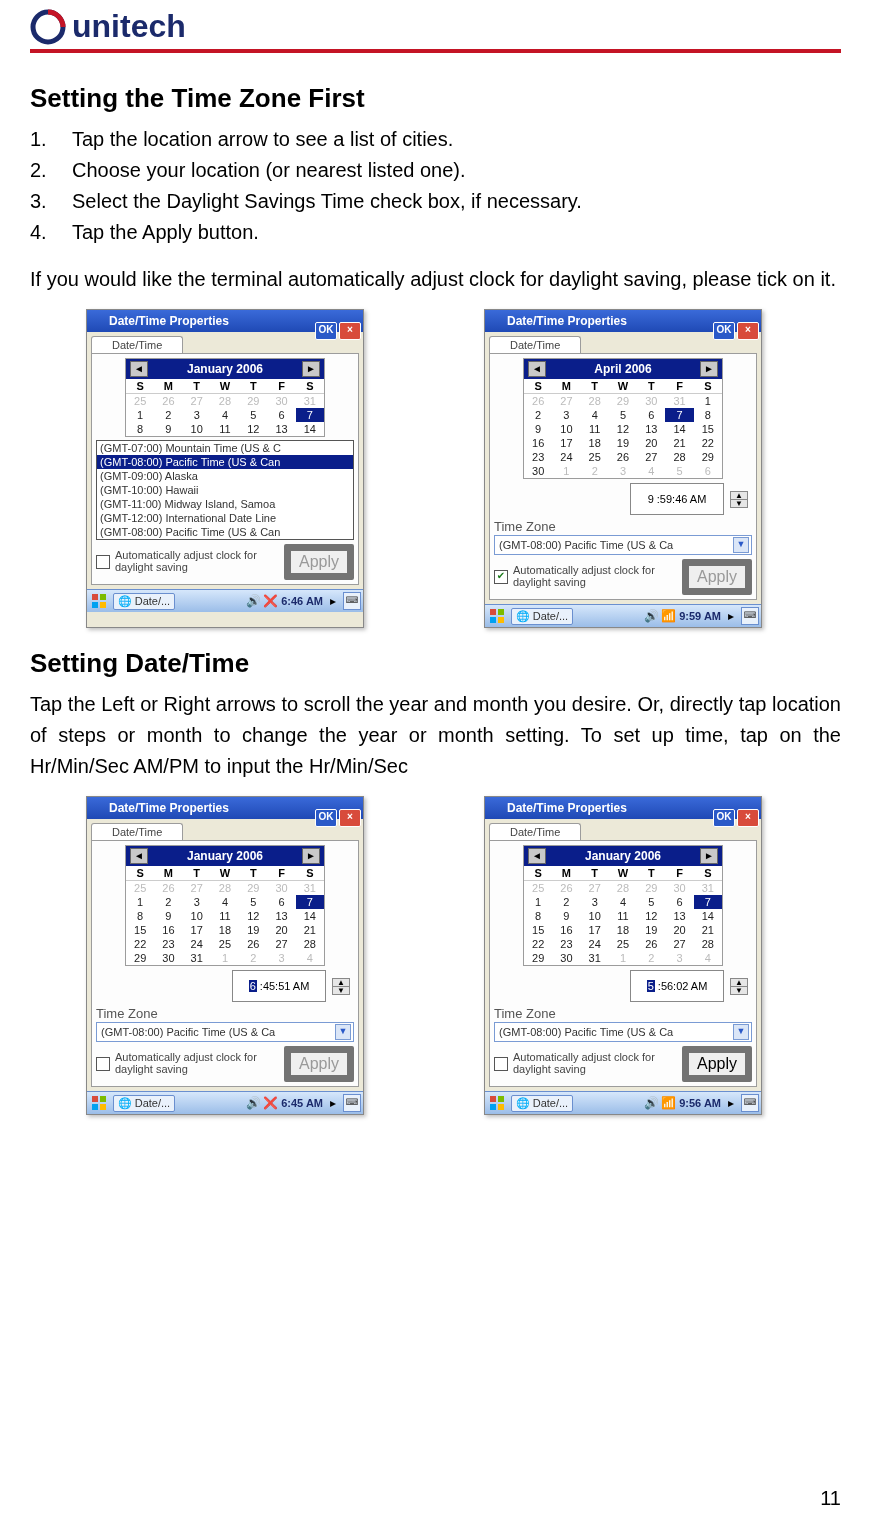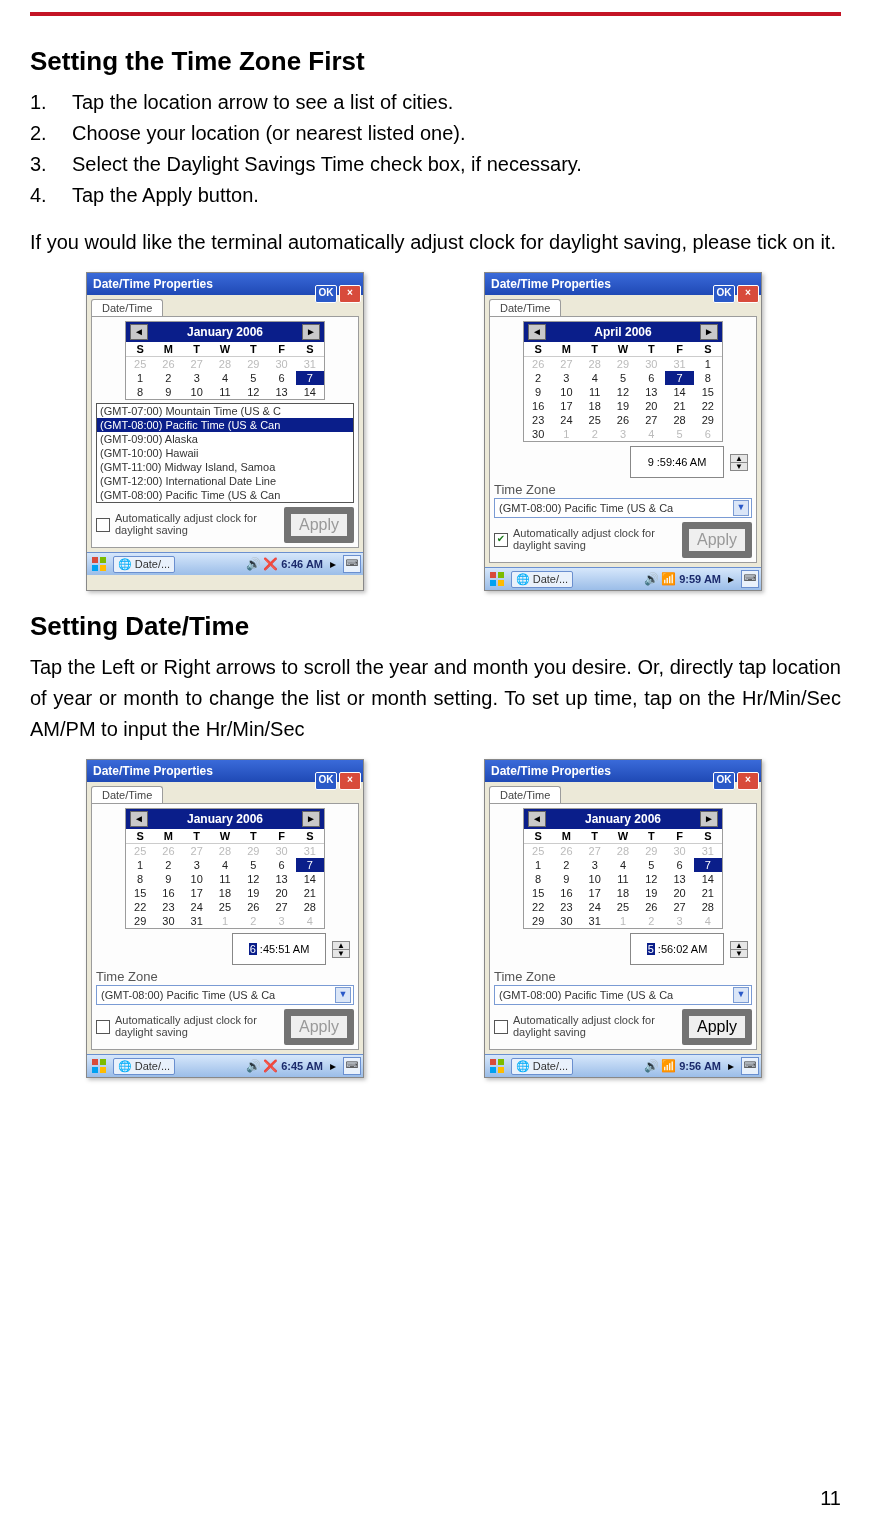--- a/index.html
+++ b/index.html
@@ -80,21 +80,21 @@
     font-size: 11px;
     background: #ece9d8;
     box-shadow: 2px 2px 4px rgba(0,0,0,0.25);
   }
   .titlebar {
     background: linear-gradient(#3a6ad9, #1f49b5);
     color: #fff;
     height: 22px;
     display: flex;
     align-items: center;
-    padding: 0 2px 0 6px;
+    padding: 0 2px 0 22px;
     font-weight: bold;
     font-size: 12px;
   }
   .titlebar .tbtitle { flex: 1; white-space: nowrap; overflow: hidden; }
   .tbbtn {
     color: #fff;
     border: 1px solid #fff;
     background: #2a59c8;
     width: 20px;
     height: 16px;
@@ -109,21 +109,21 @@
   .tabstrip {
     background: #ece9d8;
     padding: 4px 4px 0 4px;
     display: flex;
   }
   .tab {
     background: #fff;
     border: 1px solid #9c9c9c;
     border-bottom: none;
     border-radius: 3px 3px 0 0;
-    padding: 2px 10px;
+    padding: 2px 20px;
     font-size: 11px;
     color: #444;
   }
   .panel {
     background: #fdfdfd;
     margin: 0 4px 4px 4px;
     border: 1px solid #9c9c9c;
     padding: 4px;
   }
   
@@ -305,20 +305,29 @@
     bottom: 14px;
     right: 30px;
     font-size: 20px;
   }
 </style>
 </head>
 <body>
 
 <div class="page">
 
+  <div class="logo-row">
+    <span class="logo-mark">
+      <svg viewBox="0 0 36 36" width="36" height="36">
+        <circle cx="18" cy="18" r="15" fill="none" stroke="#1b2a6b" stroke-width="5"></circle>
+        <path d="M18 3 A15 15 0 0 1 33 18" fill="none" stroke="#c41425" stroke-width="5"></path>
+      </svg>
+    </span>
+    <span class="logo-text">unitech</span>
+  </div>
   <div class="red-rule"></div>
 
   <h1 class="section">Setting the Time Zone First</h1>
   <ol class="steps">
     <li>
         <span class="num">1.</span>
         <span>Tap the location arrow to see a list of cities.</span>
       </li>
     <li>
         <span class="num">2.</span>
@@ -550,21 +559,21 @@
           <span class="trayicon">📶</span>
           <span class="clock">9:59 AM</span>
           <span class="trayicon">▸</span>
           <span class="sip">⌨</span>
         </span>
       </div>
     </div>
   </div>
 
   <h1 class="section">Setting Date/Time</h1>
-  <p class="body justify">Tap the Left or Right arrows to scroll the year and month you desire. Or, directly tap location of year or month to change the list or month setting. To set up time, tap on the Hr/Min/Sec AM/PM to input the Hr/Min/Sec</p>
+  <p class="body justify">Tap the Left or Right arrows to scroll the year and month you desire. Or, directly tap location of steps or month to change the year or month setting. To set up time, tap on the Hr/Min/Sec AM/PM to input the Hr/Min/Sec</p>
 
   <div class="shots-row">
 
     <div class="shot">
       <div class="titlebar">
         <span class="tbtitle">Date/Time Properties</span>
         <span class="tbbtn">OK</span>
         <span class="tbbtn close">×</span>
       </div>
       <div class="tabstrip">

